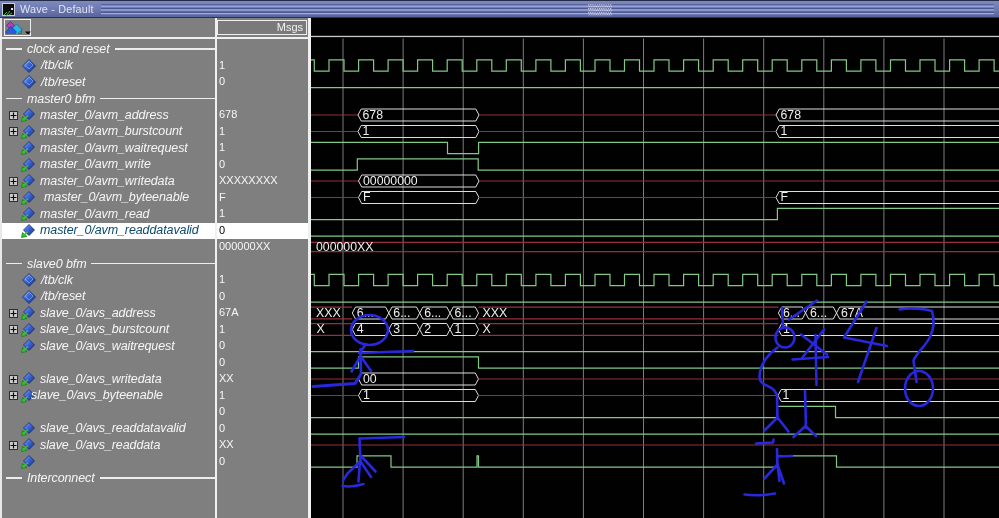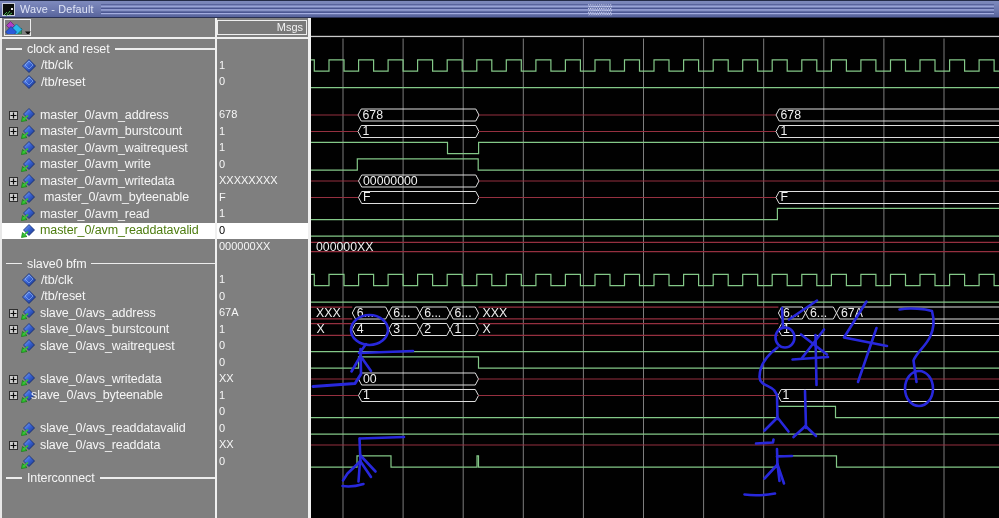--- a/index.html
+++ b/index.html
@@ -12,25 +12,25 @@
 #ticon { position:absolute; left:2px; top:2px; width:13px; height:13px; background:#0b0e0b; border:1px solid #c9cede; }
 #panel { position:absolute; left:0; top:18px; width:311px; height:500px; background:#7f7f7f; }
 #wave { position:absolute; left:311px; top:18px; width:688px; height:500px; background:#010101; }
 .vsep1 { position:absolute; left:214.5px; top:18px; width:2px; height:500px; background:#f0f0f0; }
 .vsep2 { position:absolute; left:307.5px; top:18px; width:3.5px; height:500px; background:#f0f0f0; }
 .lsep { position:absolute; left:0px; top:18px; width:1.5px; height:500px; background:#e8e8e8; }
 .hsep { position:absolute; left:0px; top:36.5px; width:311px; height:2px; background:#f0f0f0; }
 #msgs { position:absolute; left:217px; top:19.5px; width:90px; height:15px; background:#7a7a7a;
   border:1.5px solid #eeeeee; color:#f2f2f2; font-size:11px; text-align:right; padding-right:3px; line-height:12px; }
 #selbtn { position:absolute; left:4px; top:19px; width:27px; height:16.5px; border:1.5px solid #eeeeee; }
-#rows { position:absolute; left:0; top:18px; width:258px; height:500px; overflow:hidden; }
+#rows { position:absolute; left:0; top:18px; width:258px; height:500px; overflow:hidden;font-style:italic; }
 .sig { position:absolute; left:0; width:214.5px; height:16px; overflow:hidden; }
 .sig.sel { background:#ffffff; }
 .sig .nm { position:absolute; top:0.8px; font-size:12.5px; letter-spacing:-0.1px; color:#f6f6f6; white-space:nowrap; }
-.sig.sel .nm { color:#4d7c0f; }
+.sig.sel .nm { color:#0c4a6e; }
 .plus { position:absolute; width:9px; height:9px; background:#cccccc; border:1px solid #2f2f2f; }
 .plus svg { display:block; }
 .ic { position:absolute; }
 .grp { position:absolute; left:5.5px; width:209px; height:16px; display:flex; align-items:center; }
 .grp .gl { width:16.5px; height:1.2px; background:#ededed; flex:none; }
 .grp .gt { font-size:12.5px; letter-spacing:-0.1px; color:#f6f6f6; white-space:nowrap; padding:0 5px 0 5px; }
 .grp .gf { flex:1; height:1.2px; background:#ededed; }
 .val { position:absolute; left:219px; font-size:11px; color:#f6f6f6; white-space:nowrap; }
 .val.vsel { color:#000; }
 #valsel { position:absolute; left:216.5px; top:222.5px; width:91px; height:16px; background:#fff; }
@@ -232,20 +232,25 @@
           <use href="#dia"></use>
         </svg>
         <span class="nm" style="left:41px">/tb/clk</span>
       </div>
 <div class="sig" style="top:56.0px">
         <svg class="ic" style="left:22px;top:1px" width="14" height="14">
           <use href="#dia"></use>
         </svg>
         <span class="nm" style="left:41px">/tb/reset</span>
       </div>
+<div class="grp" style="top:72.5px">
+        <span class="gl"></span>
+        <span class="gt">master0 bfm</span>
+        <span class="gf"></span>
+      </div>
 <div class="sig" style="top:89.0px">
         <span class="plus" style="left:9px;top:3.5px">
           <svg width="7" height="7">
             <path d="M0.5,3.5 H6.5 M3.5,0.5 V6.5" stroke="#0a0a0a" stroke-width="1.2"></path>
           </svg>
         </span>
         <svg class="ic" style="left:21px;top:1px" width="14" height="14">
           <use href="#diaa"></use>
         </svg>
         <span class="nm" style="left:40px">master_0/avm_address</span>

